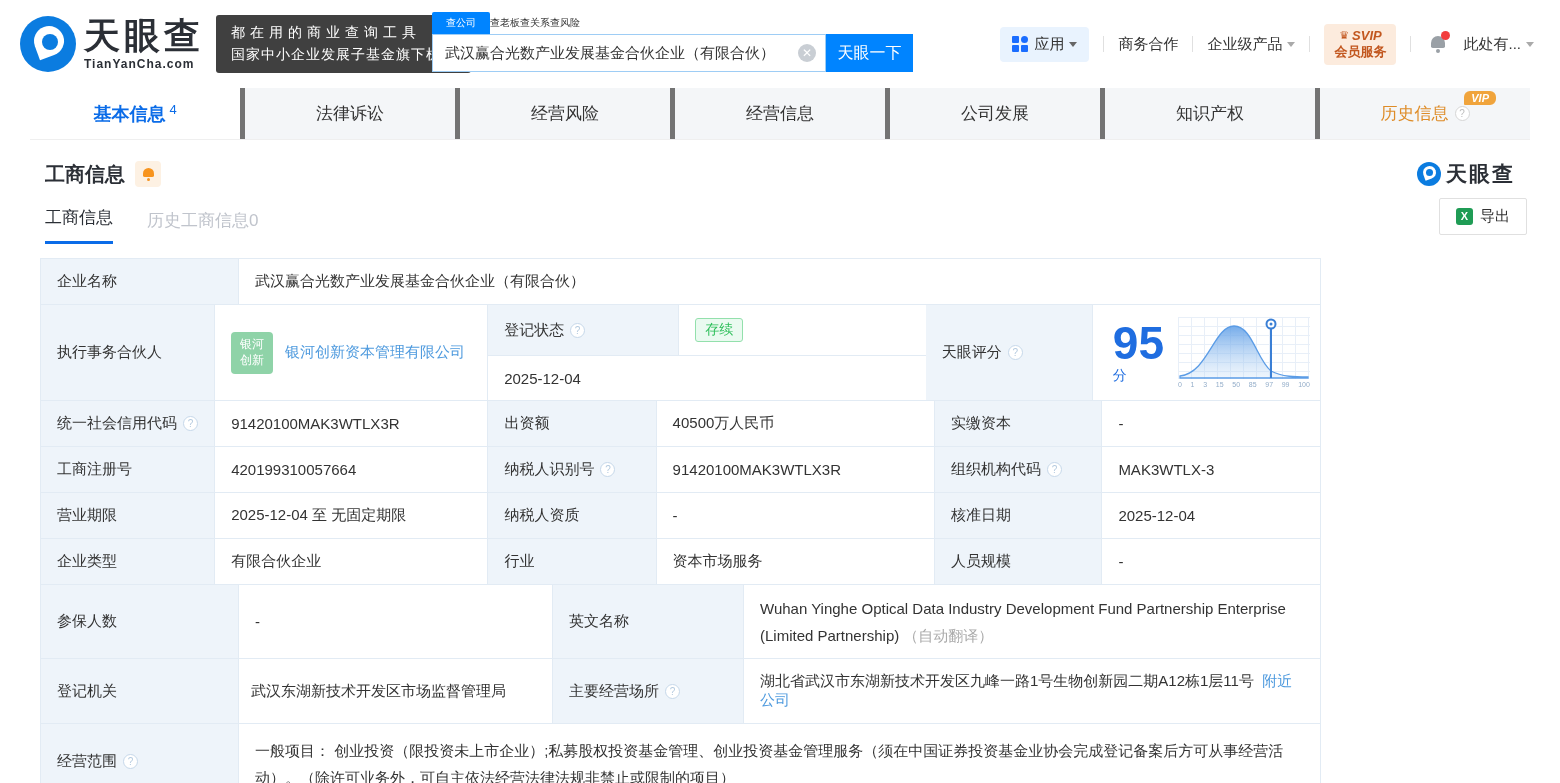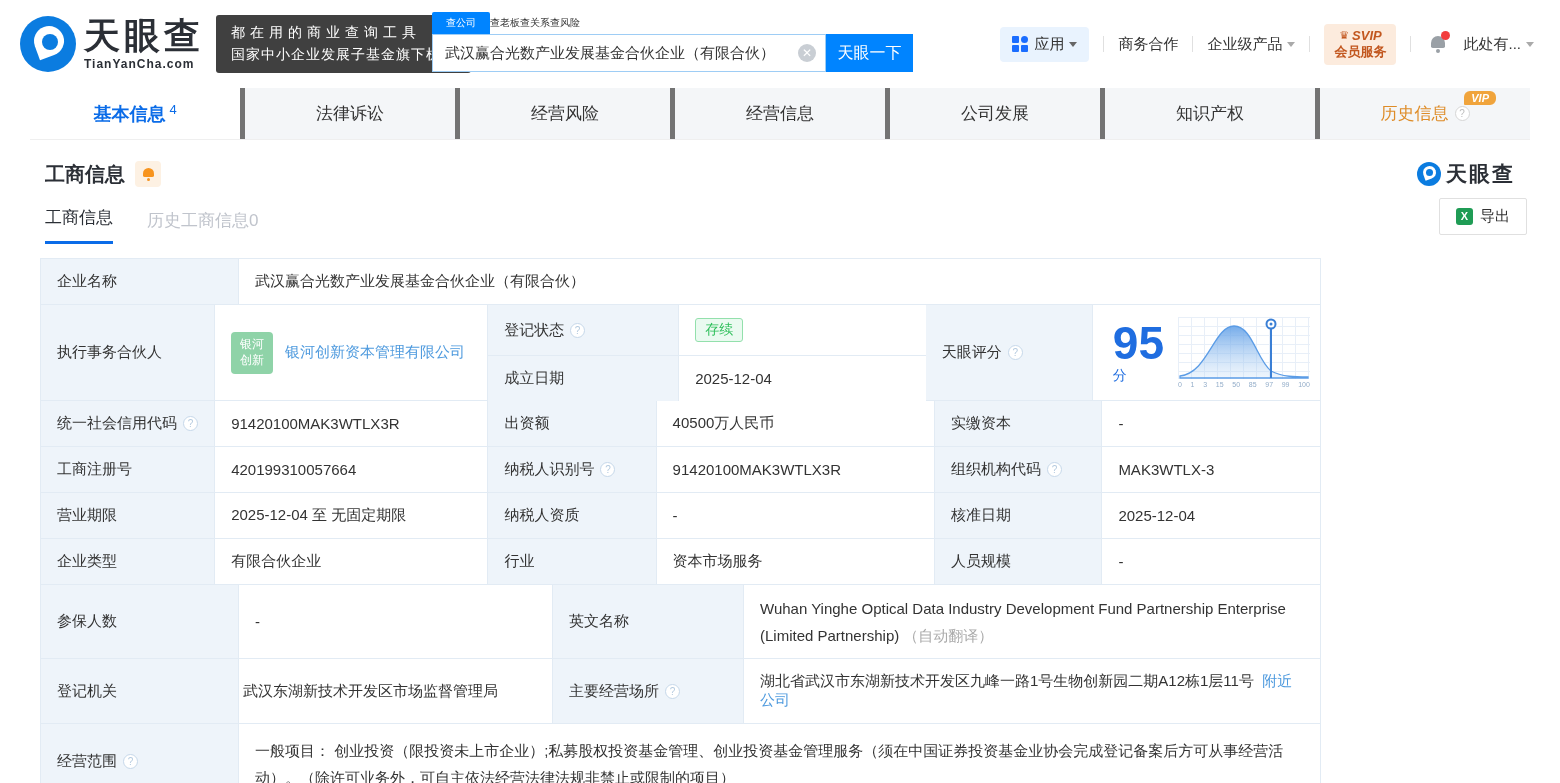--- a/index.html
+++ b/index.html
@@ -242,21 +242,20 @@
       <div class="half">
         <div class="td lbl c3 hl">
           <span>登记状态</span>
             <span class="q">?</span>
         </div>
         <div class="td val" style="flex:1;">
           <span class="status-badge">存续</span>
         </div>
       </div>
       <div class="half">
-        <div class="td lbl c3 hl">成立日期</div>
         <div class="td val" style="flex:1;">2025-12-04</div>
       </div>
     </div>
     <div class="td lbl c5">
       <span>天眼评分</span>
         <span class="q">?</span>
     </div>
     <div class="td val c6 score-cell">
       <div><span class="score-num">95</span><span class="score-unit">分</span></div>
       <div class="score-chart">
@@ -338,21 +337,21 @@
     <div class="td lbl c1">参保人数</div>
     <div class="td val c2 dash">-</div>
     <div class="td lbl c3">英文名称</div>
     <div class="td val wide en-name">
       <span><span>Wuhan Yinghe Optical Data Industry Development Fund Partnership Enterprise (Limited Partnership)</span><span class="note">（自动翻译）</span></span>
     </div>
   </div>
 
   <div class="tr">
     <div class="td lbl c1">登记机关</div>
-    <div class="td val c2" style="padding-left:4px; padding-right:6px;">武汉东湖新技术开发区市场监督管理局</div>
+    <div class="td val c2" style="padding-left:12px; padding-right:6px;">武汉东湖新技术开发区市场监督管理局</div>
     <div class="td lbl c3">
         <span>主要经营场所</span>
         <span class="q">?</span>
       </div>
     <div class="td val wide">
       <span><span>湖北省武汉市东湖新技术开发区九峰一路1号生物创新园二期A12栋1层11号</span>&nbsp;&nbsp;<span class="link">附近公司</span></span>
     </div>
   </div>
 
   <div class="tr" style="height:76px;">

